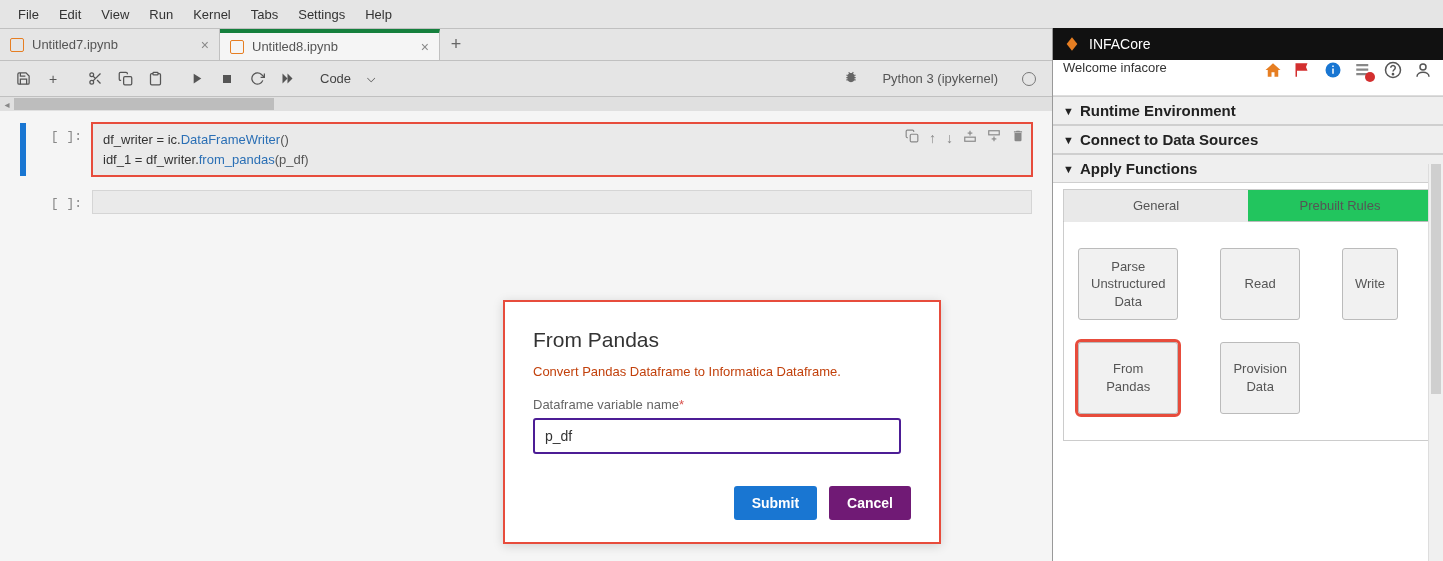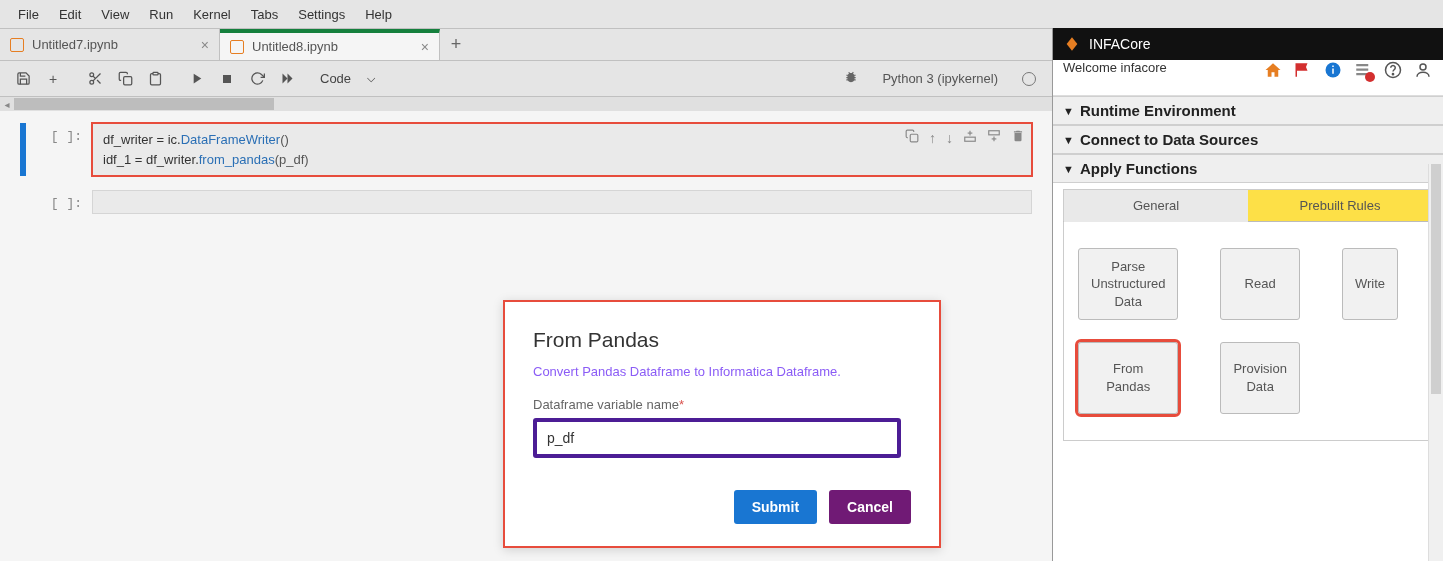--- a/index.html
+++ b/index.html
@@ -49,43 +49,43 @@
     .cell-toolbar-inline span { cursor: pointer; }
 
     .code .kw-obj { color: #2a6fb5; }
     .code .kw-fn { color: #2a6fb5; }
     .code .paren { color: #555; }
     .code .var { color: #333; }
 
     
     .dialog-wrap { position: absolute; left: 503px; top: 300px; width: 438px; background: #fff; border: 2.5px solid #e74c3c; box-shadow: 0 2px 10px rgba(0,0,0,.15); padding: 26px 28px 22px 28px; }
     .dialog-title { font-size: 21px; color: #333; font-weight: 400; margin-bottom: 12px; }
-    .dialog-desc { font-size: 13px; color: #8b5cf6; margin-bottom: 18px; }
+    .dialog-desc { font-size: 13px; color: #c2410c; margin-bottom: 18px; }
     .dialog-label { font-size: 13px; color: #666; margin-bottom: 6px; }
     .dialog-label .req { color: #d9534f; }
-    .dialog-input { width: 368px; padding: 8px 10px; font-size: 14px; border: 4px solid #4c1d95; border-radius: 3px; color: #333; }
+    .dialog-input { width: 368px; padding: 8px 10px; font-size: 14px; border: 2px solid #4c1d95; border-radius: 3px; color: #333; }
     .dialog-actions { display: flex; justify-content: flex-end; gap: 12px; margin-top: 32px; }
     .btn { padding: 9px 18px; font-size: 14px; font-weight: 600; border: none; border-radius: 3px; cursor: pointer; }
     .btn-primary { background: #1976d2; color: #fff; }
     .btn-secondary { background: #701a75; color: #fff; }
 
     
     .sidebar-header { height: 32px; background: #111; color: #fff; display: flex; align-items: center; padding: 0 10px; font-size: 14px; font-weight: 500; gap: 8px; }
     .sidebar-header-icon { width: 18px; height: 18px; display:flex; align-items:center; justify-content:center; }
     .sidebar-header-icon svg { width:16px; height:16px; fill:#e67e22;}
     .sidebar-welcome { height: 36px; display: flex; align-items: flex-start; padding: 0 10px; background: #fff; font-size: 13px; color: #333; border-bottom: 1px solid #ddd; }
     .sidebar-welcome-icons { margin-left: auto; display: flex; gap: 10px; align-items: center; }
     .swicon { width:20px; height:20px; display:flex; align-items:center; justify-content:center; cursor:pointer; position:relative;}
     .swicon svg { width:18px; height:18px; }
 
     .accordion-header { background: #efefef; border-top: 1px solid #cfcfcf; border-bottom: 1px solid #cfcfcf; padding: 5px 10px; font-size: 15px; font-weight: 700; color: #222; display: flex; align-items: center; gap: 6px; cursor: pointer; }
     .accordion-header .caret { font-size: 11px;}
 
     .fn-tab-row { display: flex; margin: 6px 10px 0 10px; border: 1px solid #ccc; border-bottom: 1px solid #bbb; }
-    .fn-tab { flex: 1; text-align: center; padding: 8px 0; font-size: 13px; color: #555; cursor: pointer; background: #fde047; }
+    .fn-tab { flex: 1; text-align: center; padding: 8px 0; font-size: 13px; color: #555; cursor: pointer; background: #22c55e; }
     .fn-tab.active { background: #e9e9e9; border-bottom: 1px solid #e9e9e9; margin-bottom: -1px; }
 
     .fn-grid { border: 1px solid #ccc; border-top: none; margin: 0 10px; padding: 26px 14px; display: grid; grid-template-columns: 1fr 1fr 1fr 1fr; gap: 22px 42px; }
     .fn-card { height: 72px; display: flex; align-items: center; justify-content: center; text-align: center; font-size: 13px; color: #555; border: 1px solid #bbb; border-radius: 3px; background: #f1f1f1; cursor: pointer; padding: 0 12px; line-height: 1.35; }
     .fn-card.highlighted { outline: 3px solid #e74c3c; outline-offset: 0; }
 
     .sidebar-scrollbar { position:absolute; right:0; top:68px; bottom:0; width:15px; background:#f0f0f0; border-left:1px solid #ddd;}
     .sidebar-scrollbar-thumb { position:absolute; top:0; left:2px; right:2px; height:58%; background:#cfcfcf;}
 
     .sidebar-body-wrap { position:relative; flex:1; overflow:hidden; }

